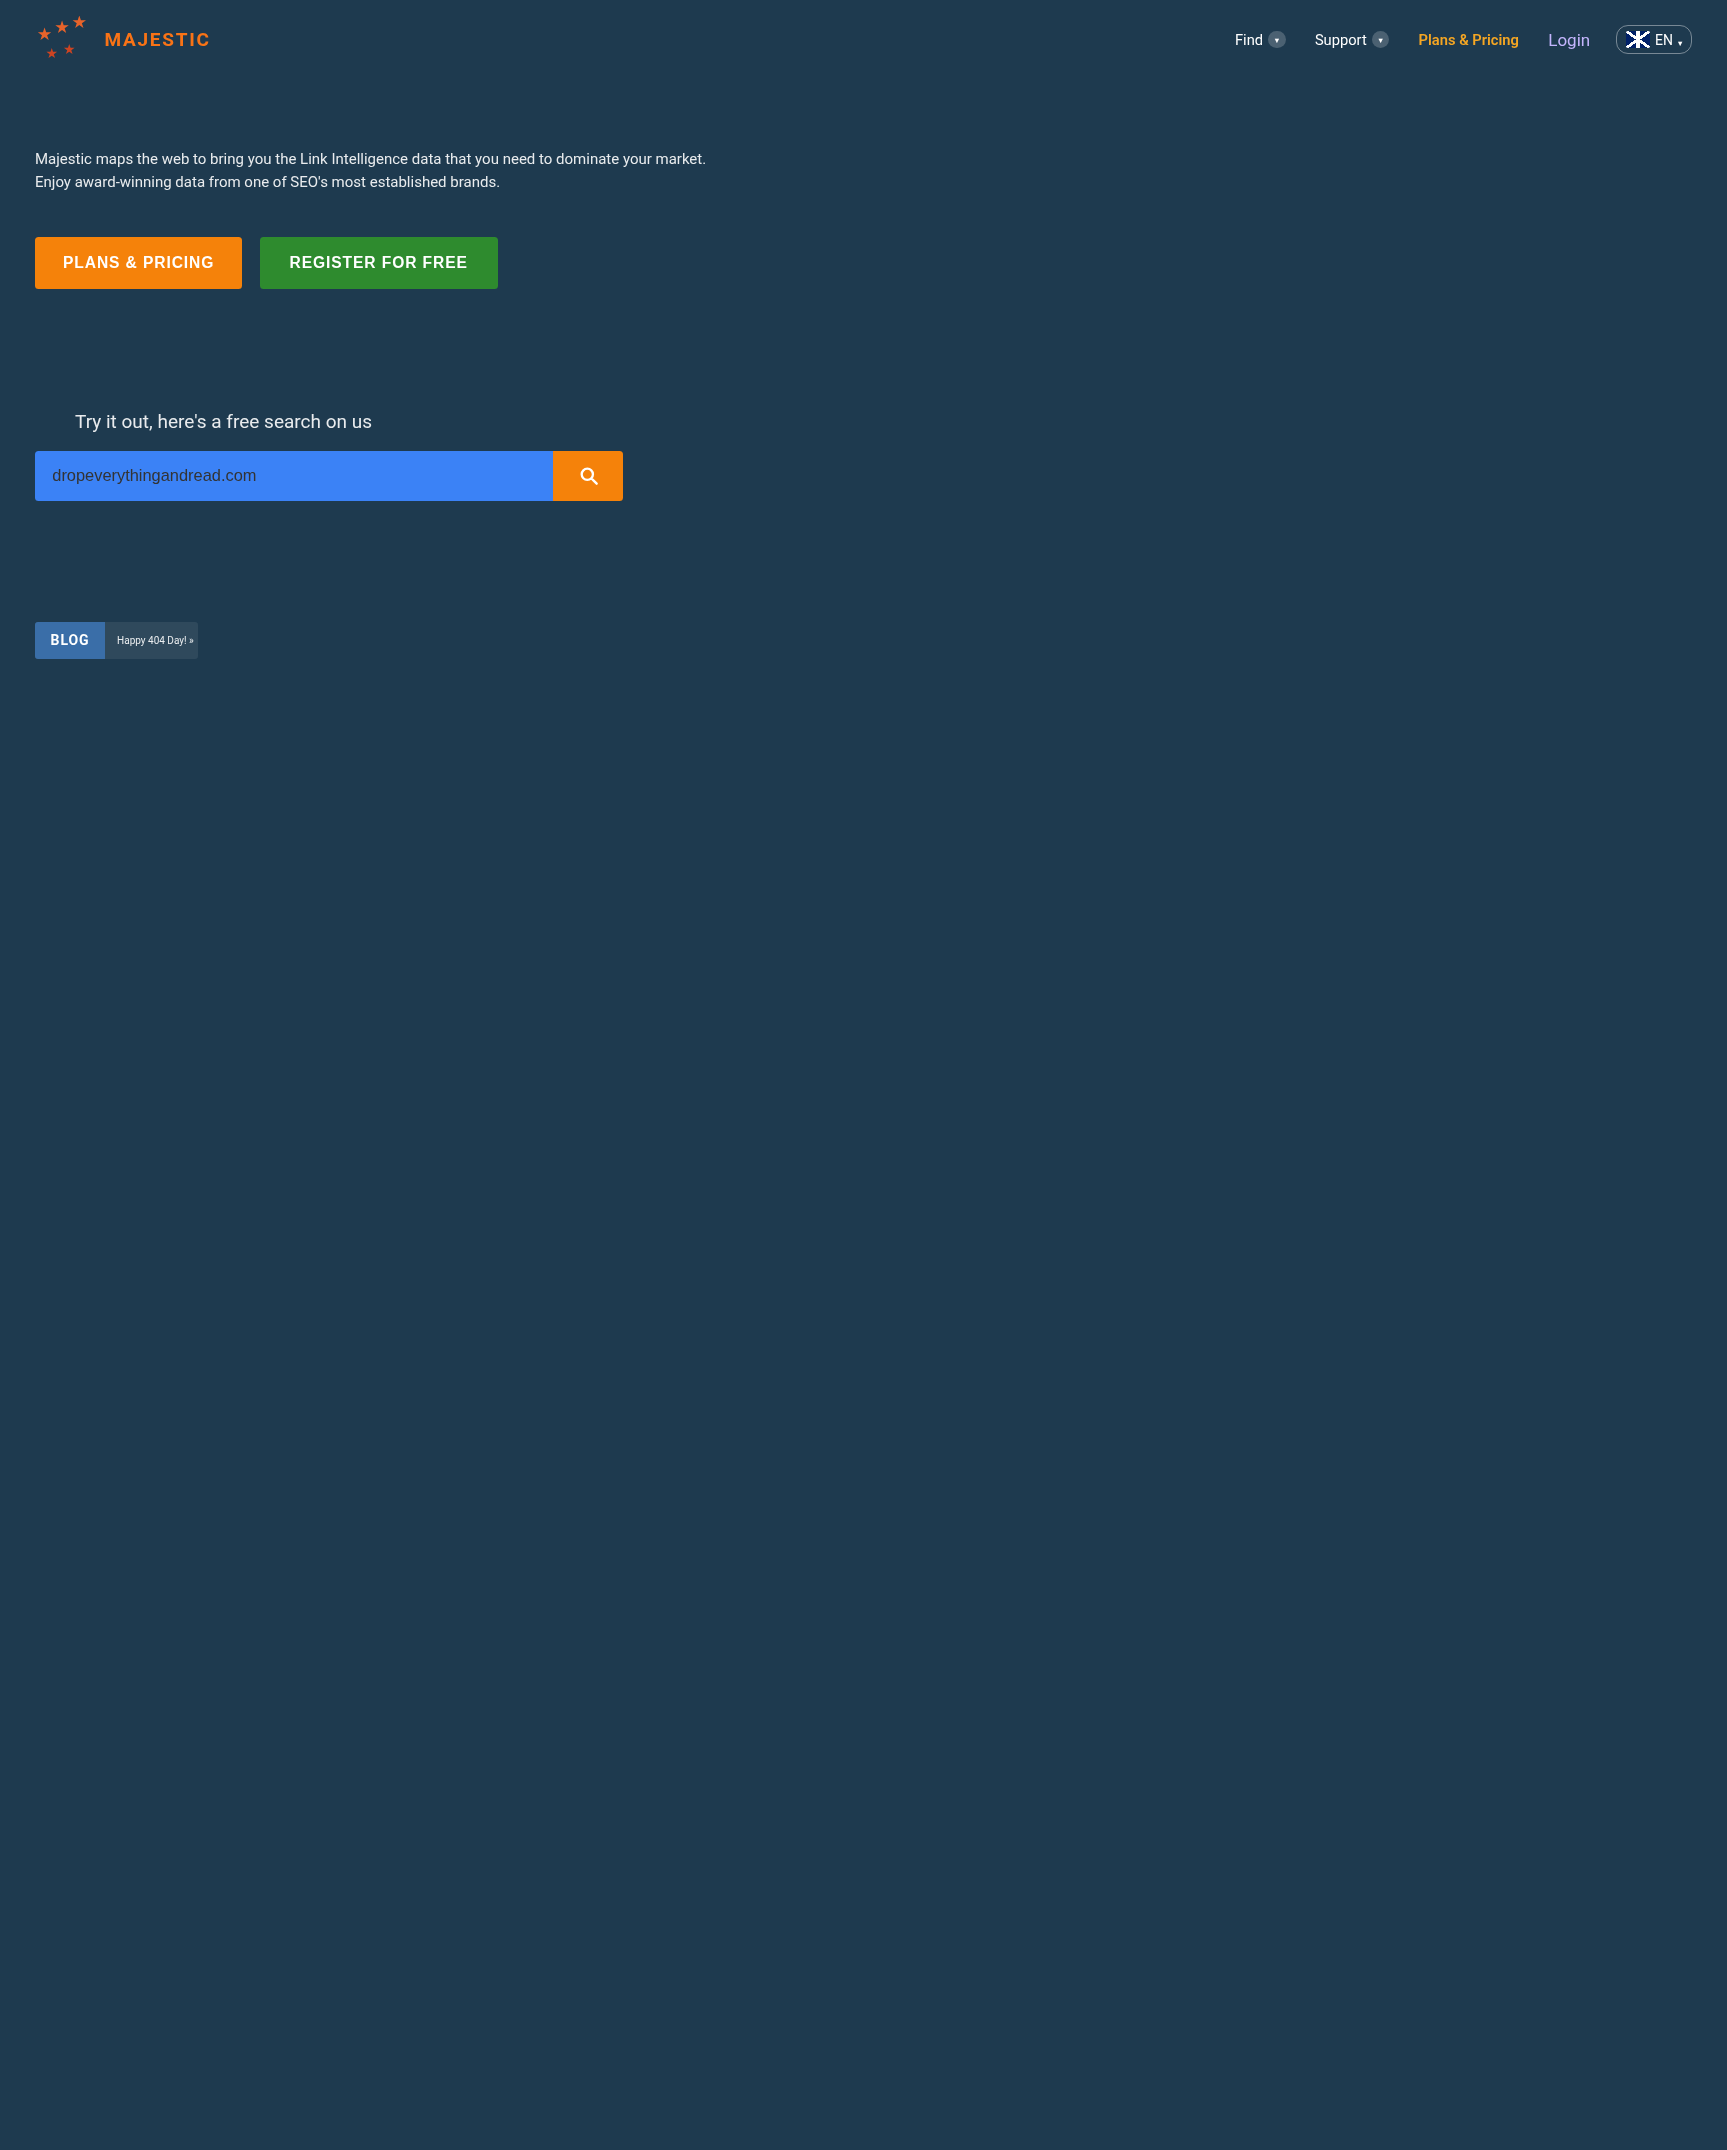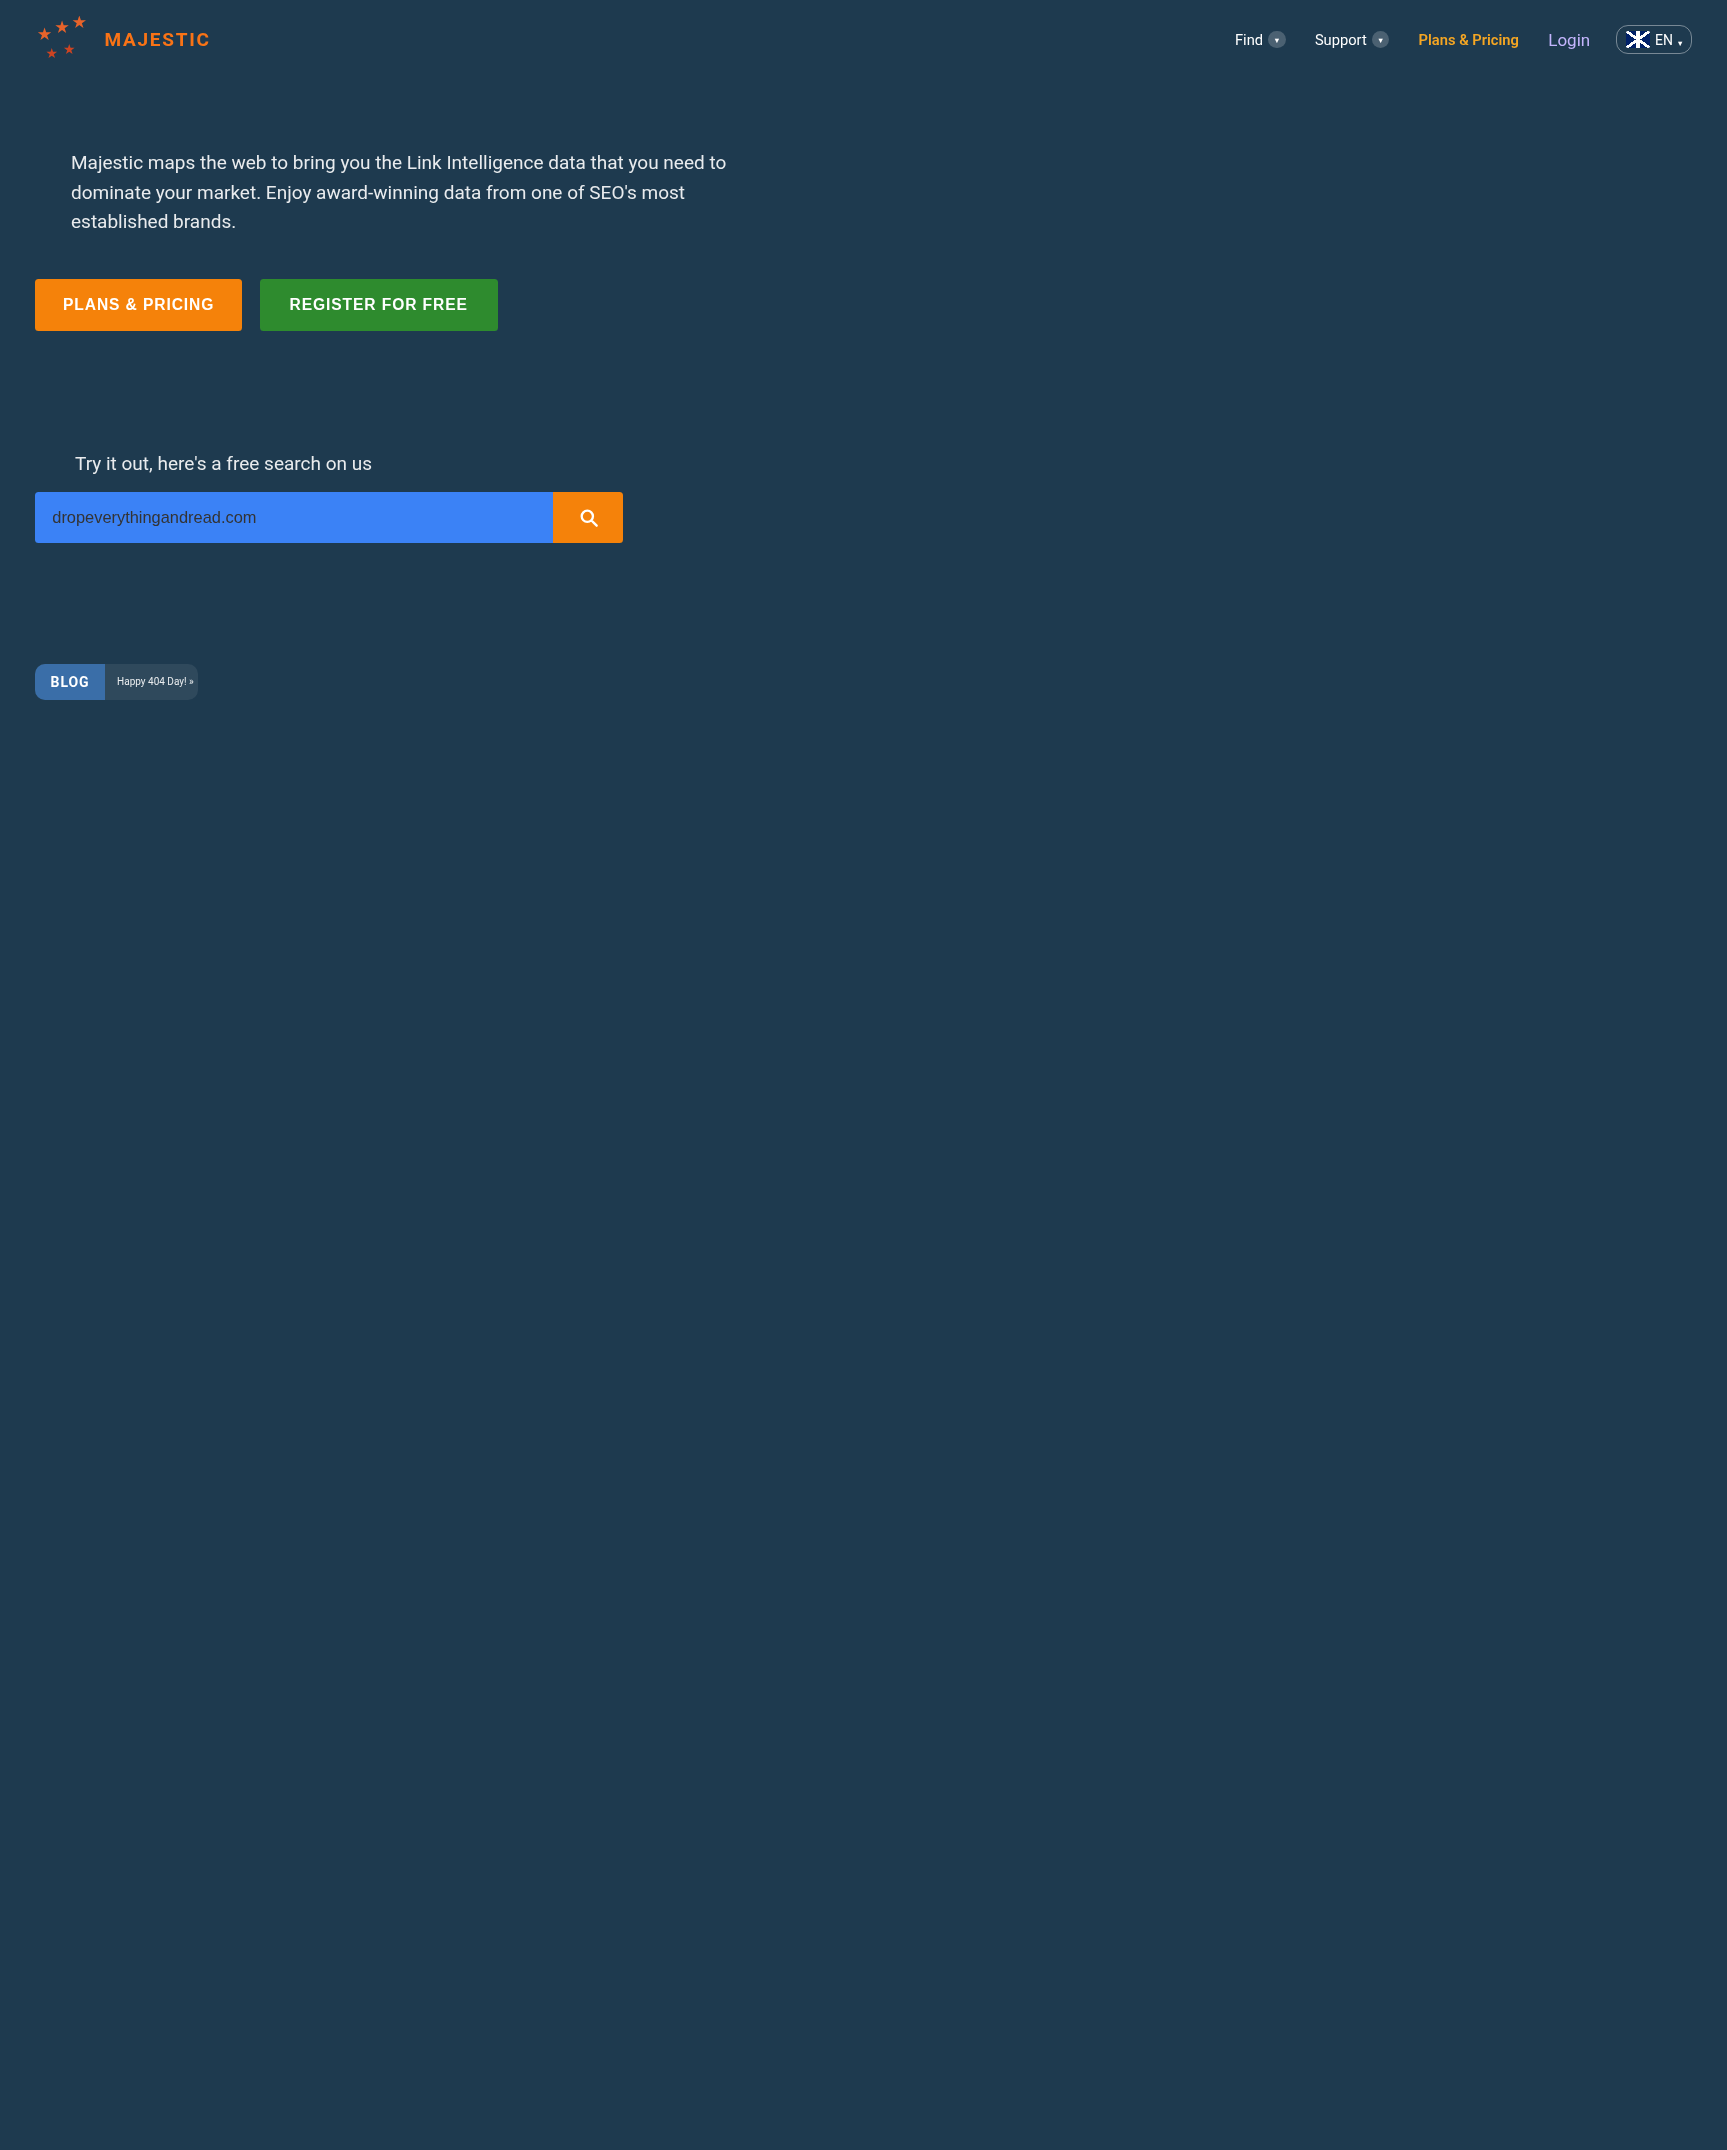--- a/index.html
+++ b/index.html
@@ -146,26 +146,25 @@
 
     .hero-title {
       font-size: 54px;
       font-weight: 700;
       line-height: 1.1;
       margin-bottom: 31px;
       color: #ffffff;
     }
 
     .hero-description {
-      font-size: 19px;
+      font-size: 15px;
       line-height: 1.55;
       color: rgba(255,255,255,0.9);
       margin-bottom: 42px;
       max-width: 692px;
-      margin-left: 36px;
     }
 
     .hero-buttons {
       display: flex;
       gap: 17.3px;
       margin-bottom: 69px;
       flex-wrap: wrap;
     }
 
     .btn-plans {
@@ -239,21 +238,21 @@
       fill: #ffffff;
     }
 
     
     .blog-banner {
       margin: 69px 35px 35px 35px;
       display: inline-flex;
       align-items: center;
       gap: 12px;
       background-color: rgba(255,255,255,0.08);
-      border-radius: 10px;
+      border-radius: 3px;
       overflow: hidden;
     }
 
     .blog-tag {
       background-color: #3a6ea8;
       color: #ffffff;
       font-size: 14px;
       font-weight: 700;
       padding: 10.4px 15.6px;
       text-transform: uppercase;

